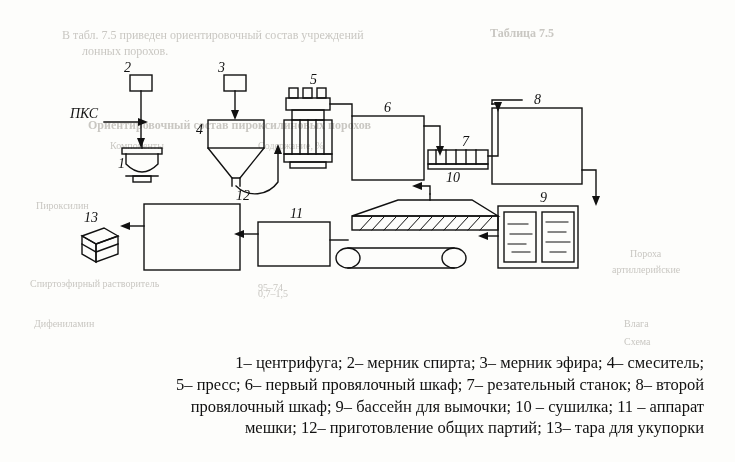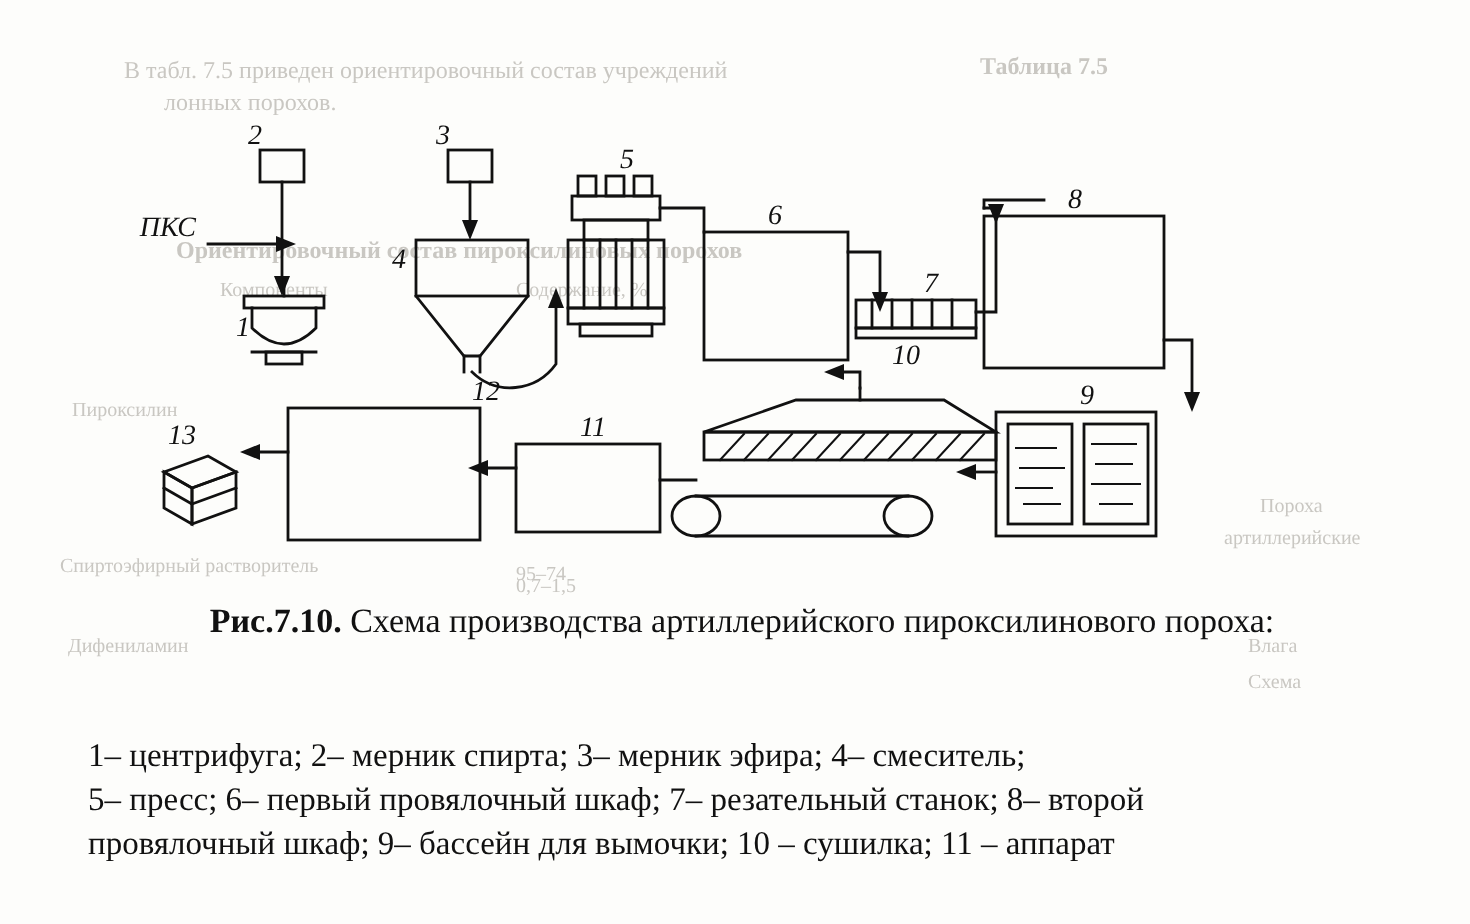--- a/index.html
+++ b/index.html
@@ -50,22 +50,21 @@
     line-height: 1.25;
   }
   #caption .fignum { font-weight: bold; }
   #legend {
     position: absolute;
     left: 44px;
     top: 352px;
     width: 660px;
     font-size: 16.5px;
     line-height: 1.32;
-    text-align: left;
-    margin-top: 15px;
+    text-align: right;
   }
   #legend div { white-space: normal; }
 </style>
 </head>
 <body>
 
 <div id="page">
 
   <div class="ghost med" style="left:62px; top:28px;">В табл. 7.5 приведен ориентировочный состав учреждений</div>
   <div class="ghost med" style="left:62px; top:44px;margin-left:20px;">лонных порохов.</div>
@@ -228,24 +227,21 @@
         <text x="446" y="182">10</text>
         <text x="290" y="218">11</text>
         <text x="236" y="200">12</text>
         <text x="84" y="222">13</text>
       </g>
 
       <text x="98" y="118" font-family="Liberation Serif, serif" font-size="14" font-style="italic" text-anchor="end" fill="#111">ПКС</text>
     </svg>
   </div>
 
-  <div id="caption">
-    <span class="fignum">Рис.7.10.</span>
-    <span>Схема производства артиллерийского пироксилинового пороха:</span>
-  </div>
 
   <div id="legend">
     <div>1– центрифуга; 2– мерник спирта; 3– мерник эфира; 4– смеситель;</div>
     <div>5– пресс; 6– первый провялочный шкаф; 7– резательный станок; 8– второй</div>
     <div>провялочный шкаф; 9– бассейн для вымочки; 10 – сушилка; 11 – аппарат</div>
+    <div>мешки; 12– приготовление общих партий; 13– тара для укупорки</div>
   </div>
 
 </div>
 
 </body></html>

